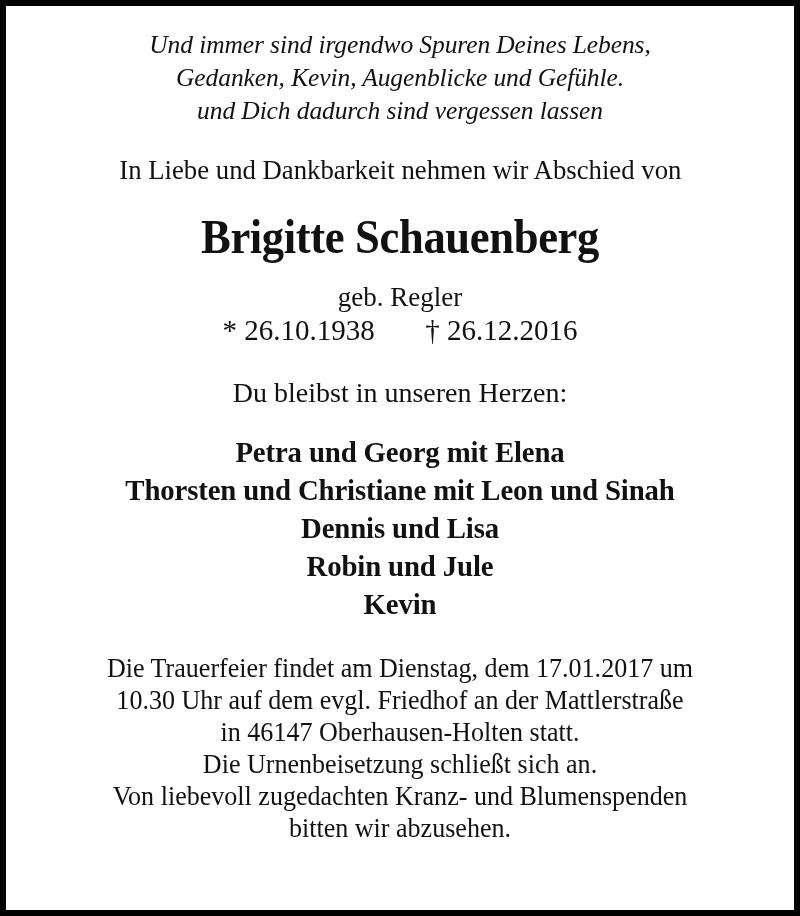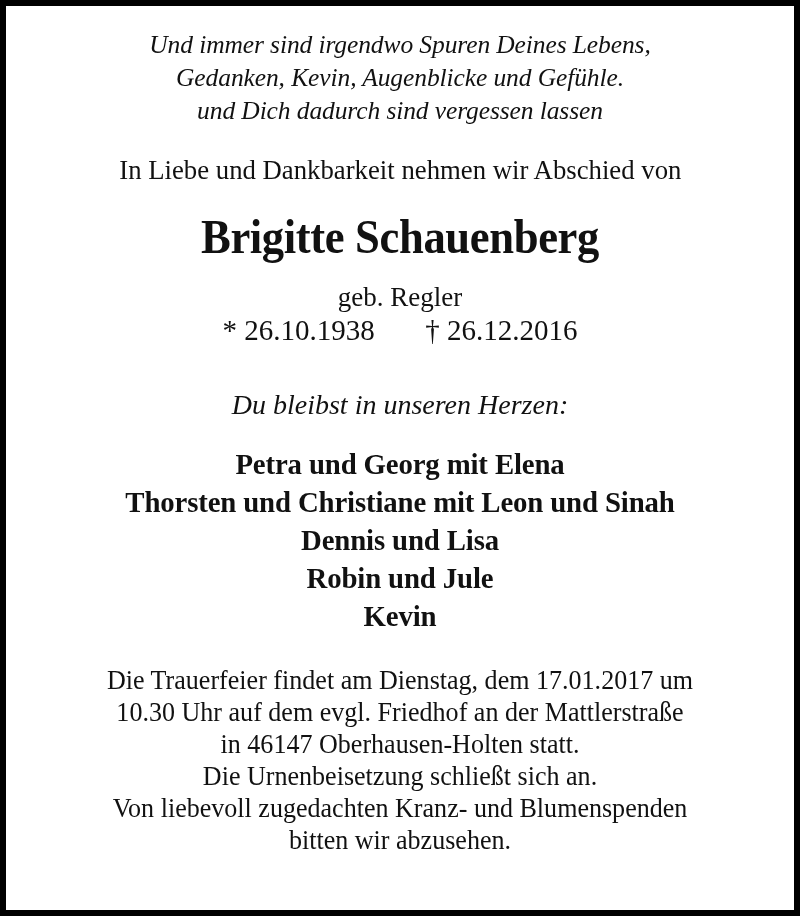--- a/index.html
+++ b/index.html
@@ -77,25 +77,24 @@
   .dates {
     font-size: 29px;
     line-height: 34px;
     white-space: nowrap;
   }
   .dates .gap { display: inline-block; width: 36px; }
   .dates .sym { font-size: 29px; }
 
   
   .hearts-line {
-    margin-top: 41px;
+    margin-top: 29px;
     font-size: 28px;
     line-height: 34px;
     white-space: nowrap;
-    font-style: italic;
   }
 
   
   .family {
     margin-top: 23px;
     font-weight: 700;
     font-size: 30px;
     line-height: 38px;
     letter-spacing: -0.15px;
     width: 100%;

